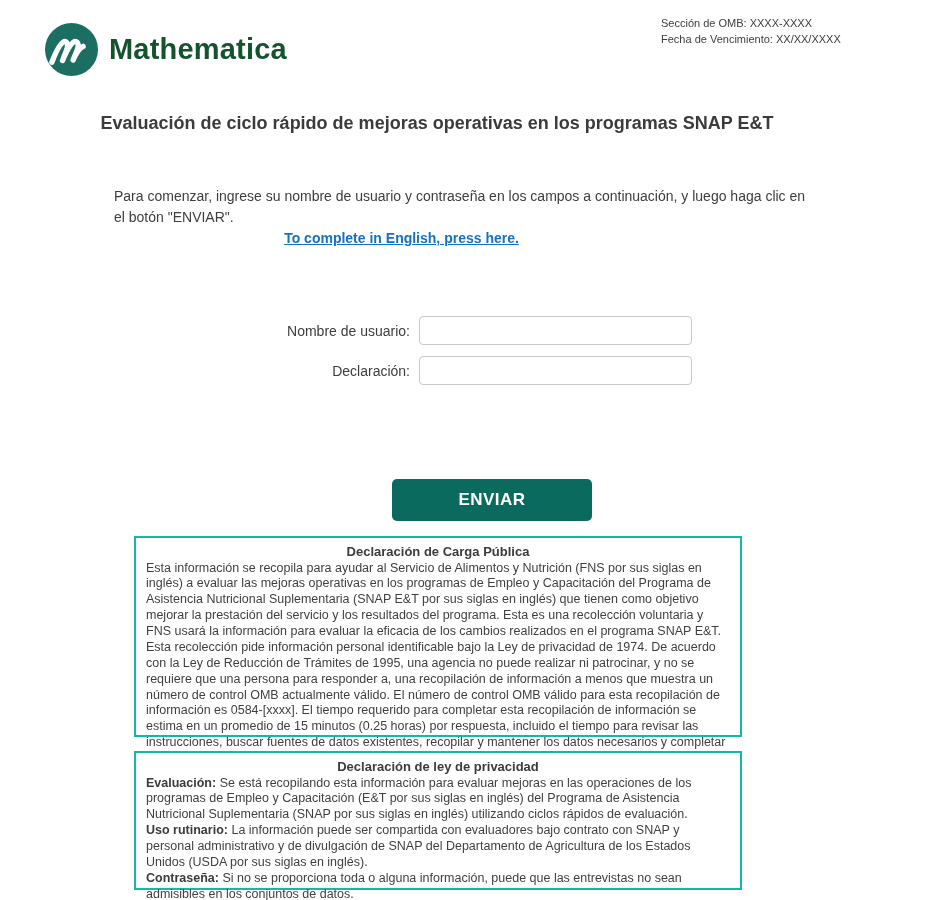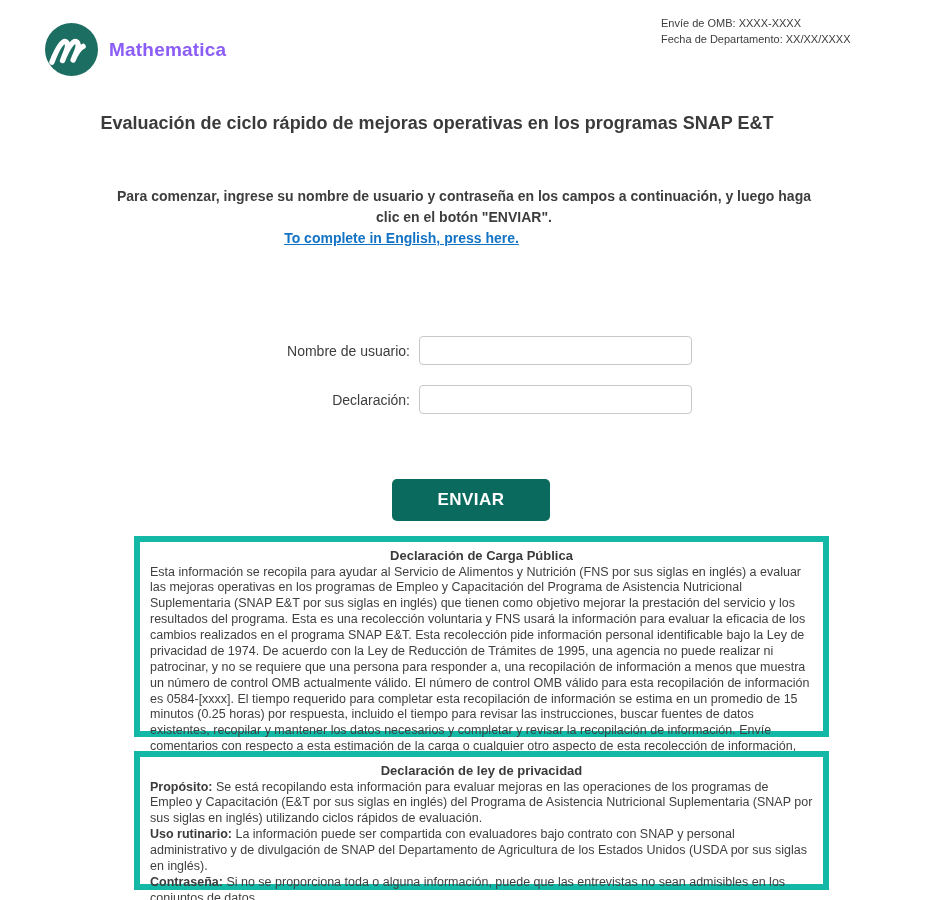--- a/index.html
+++ b/index.html
@@ -5,80 +5,80 @@
   * { margin: 0; padding: 0; box-sizing: border-box; }
   html, body { background: #ffffff; }
   body {
     width: 929px; height: 900px; position: relative; overflow: hidden;
     font-family: "Liberation Sans", sans-serif; color: #3d3d3d;
   }
 
   
   .logo { position: absolute; left: 45px; top: 23px; display: flex; align-items: center; gap: 11px; }
   .logo-circle { width: 53px; height: 53px; display: block; }
-  .brand { font-size: 19px; font-weight: 600; color: #8b5cf6; letter-spacing: 0.2px; }
+  .brand { font-size: 29px; font-weight: 600; color: #14532d; letter-spacing: 0.2px; }
 
   .omb-block { position: absolute; left: 661px; top: 15px; font-size: 11px; line-height: 16px; color: #3d3d3d; }
 
   
   .page-title {
     position: absolute; top: 113px; left: 0; width: 874px; text-align: center;
     font-size: 18px; font-weight: 600; color: #3b3b3b;
   }
   .instructions {
-    position: absolute; top: 186px; left: 114px; width: 700px; text-align: center;
-    font-size: 14px; font-weight: bold; line-height: 21px; color: #3d3d3d;
+    position: absolute; top: 186px; left: 114px; width: 700px; text-align: left;
+    font-size: 14px; font-weight: normal; line-height: 21px; color: #3d3d3d;
   }
   .english-link-wrap { position: absolute; top: 229px; left: 0; width: 803px; text-align: center; }
   .english-link { color: #1272c4; font-weight: bold; font-size: 14px; text-decoration: underline; cursor: pointer; }
 
   
   .login-form { position: absolute; left: 240px; top: 316px; }
-  .form-row { display: flex; align-items: center; margin-bottom: 11px; margin-top: 20px; }
+  .form-row { display: flex; align-items: center; margin-bottom: 11px; }
   .form-label { width: 170px; text-align: right; font-size: 14px; color: #3d3d3d; margin-right: 9px; }
   .text-input {
     width: 273px; height: 29px; border: 1px solid #c9c9c9; border-radius: 4px;
     font-size: 13px; padding: 0 8px; font-family: "Liberation Sans", sans-serif;
     outline: none; background: #fff;
   }
 
   
   .submit-button {
-    position: absolute; left: 392px; top: 479px; width: 158px; height: 42px;
+    position: absolute; left: 392px; top: 479px; width: 200px; height: 42px;
     background: #0a6a5e; color: #ffffff; font-weight: bold; font-size: 17px;
     border: none; border-radius: 5px; letter-spacing: 0.5px; cursor: pointer;
     font-family: "Liberation Sans", sans-serif;
   }
 
   
   .statement-box {
-    position: absolute; left: 134px; width: 695px;
-    border: 6px solid #14b8a6; background: #ffffff;
+    position: absolute; left: 134px; width: 608px;
+    border: 2px solid #14b8a6; background: #ffffff;
     padding: 6px 10px 9px 10px;
     font-size: 12.5px; line-height: 1.27; color: #3f3f3f;
   }
   .box-burden { top: 536px; height: 201px; }
   .box-privacy { top: 751px; height: 139px; }
   .box-heading { text-align: center; font-weight: bold; font-size: 13px; color: #3b3b3b; }
   .privacy-item b { color: #3b3b3b; }
 </style>
 </head>
 <body>
 
 <div class="logo">
   <svg class="logo-circle" viewBox="0 0 100 100">
     <circle cx="50" cy="50" r="50" fill="#1d6e62"></circle>
     <path d="M13 74 Q29 33 38 35 Q46 38 40 53 L33 71 Q49 33 58 35 Q66 38 60 53 L53 70 Q62 49 72 44" fill="none" stroke="#ffffff" stroke-width="10" stroke-linecap="round" stroke-linejoin="round"></path>
   </svg>
   <span class="brand">Mathematica</span>
 </div>
 
 <div class="omb-block">
-  <div>Envíe de OMB: XXXX-XXXX</div>
-  <div>Fecha de Departamento: XX/XX/XXXX</div>
+  <div>Sección de OMB: XXXX-XXXX</div>
+  <div>Fecha de Vencimiento: XX/XX/XXXX</div>
 </div>
 
 <div class="page-title">Evaluación de ciclo rápido de mejoras operativas en los programas SNAP E&amp;T</div>
 
 <div class="instructions">Para comenzar, ingrese su nombre de usuario y contraseña en los campos a continuación, y luego haga clic en el botón "ENVIAR".</div>
 
 <div class="english-link-wrap">
   <a class="english-link" href="#">To complete in English, press here.</a>
 </div>
 
@@ -95,16 +95,16 @@
 
 <button class="submit-button">ENVIAR</button>
 
 <div class="statement-box box-burden">
   <div class="box-heading">Declaración de Carga Pública</div>
   <div>Esta información se recopila para ayudar al Servicio de Alimentos y Nutrición (FNS por sus siglas en inglés) a evaluar las mejoras operativas en los programas de Empleo y Capacitación del Programa de Asistencia Nutricional Suplementaria (SNAP E&amp;T por sus siglas en inglés) que tienen como objetivo mejorar la prestación del servicio y los resultados del programa. Esta es una recolección voluntaria y FNS usará la información para evaluar la eficacia de los cambios realizados en el programa SNAP E&amp;T. Esta recolección pide información personal identificable bajo la Ley de privacidad de 1974. De acuerdo con la Ley de Reducción de Trámites de 1995, una agencia no puede realizar ni patrocinar, y no se requiere que una persona para responder a, una recopilación de información a menos que muestra un número de control OMB actualmente válido. El número de control OMB válido para esta recopilación de información es 0584-[xxxx]. El tiempo requerido para completar esta recopilación de información se estima en un promedio de 15 minutos (0.25 horas) por respuesta, incluido el tiempo para revisar las instrucciones, buscar fuentes de datos existentes, recopilar y mantener los datos necesarios y completar y revisar la recopilación de información. Envíe comentarios con respecto a esta estimación de la carga o cualquier otro aspecto de esta recolección de información, incluyendo sugerencias por reducir esta carga a: U.S. Department of Agriculture, Food and Nutrition Service, Office of Policy Support, 1320 Braddock Place, 5th Floor, Alexandria, VA 22306 ATTN: PRA (0584-xxxx). No devuelva el formulario completo a esta dirección.</div>
 </div>
 
 <div class="statement-box box-privacy">
   <div class="box-heading">Declaración de ley de privacidad</div>
-  <div class="privacy-item"><b>Propósito:</b><span> Se está recopilando esta información para evaluar mejoras en las operaciones de los programas de Empleo y Capacitación (E&amp;T por sus siglas en inglés) del Programa de Asistencia Nutricional Suplementaria (SNAP por sus siglas en inglés) utilizando ciclos rápidos de evaluación.</span></div>
+  <div class="privacy-item"><b>Evaluación:</b><span> Se está recopilando esta información para evaluar mejoras en las operaciones de los programas de Empleo y Capacitación (E&amp;T por sus siglas en inglés) del Programa de Asistencia Nutricional Suplementaria (SNAP por sus siglas en inglés) utilizando ciclos rápidos de evaluación.</span></div>
   <div class="privacy-item"><b>Uso rutinario:</b><span> La información puede ser compartida con evaluadores bajo contrato con SNAP y personal administrativo y de divulgación de SNAP del Departamento de Agricultura de los Estados Unidos (USDA por sus siglas en inglés).</span></div>
   <div class="privacy-item"><b>Contraseña:</b><span> Si no se proporciona toda o alguna información, puede que las entrevistas no sean admisibles en los conjuntos de datos.</span></div>
 </div>
 
 </body></html>

